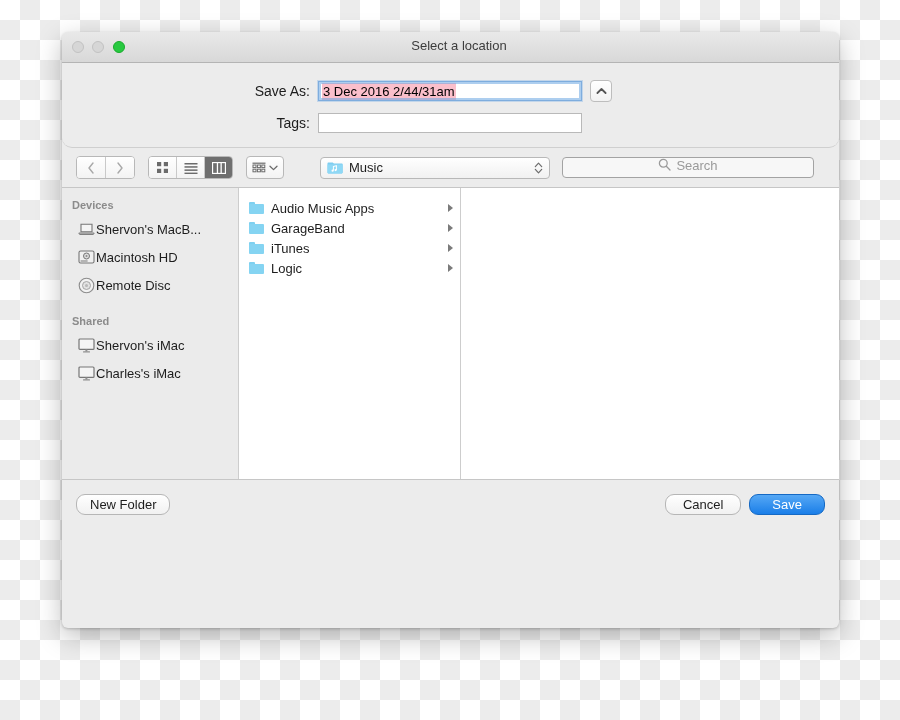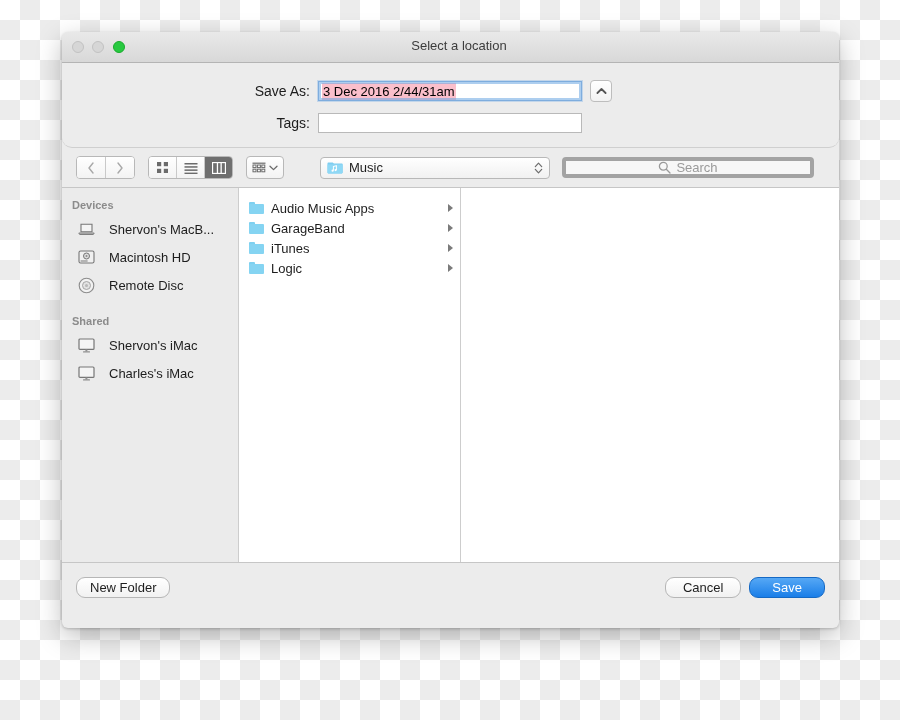--- a/index.html
+++ b/index.html
@@ -179,57 +179,56 @@
   #location-name {
     flex: 1;
     font-size: 13px;
     color: #1d1d1d;
   }
 
   #search-field {
     margin-left: 12px;
     width: 252px;
     height: 21px;
-    border: 4px solid #a3a3a3;
+    border: 1px solid #a3a3a3;
     border-radius: 4px;
     background: #f7f7f7;
     display: flex;
-    align-items: center;
     justify-content: center;
     gap: 5px;
     box-sizing: border-box;
     cursor: text;
   }
   #search-placeholder { font-size: 13px; color: #9a9a9a; }
 
   
   #body-area {
     display: flex;
-    height: 374px;
+    height: 291px;
     background: #ffffff;
   }
   #sidebar {
     width: 177px;
     background: #ebebeb;
     border-right: 1px solid #cdcdcd;
     padding-top: 11px;
     box-sizing: border-box;
     overflow: hidden;
   }
   .side-header {
     font-size: 11px;
     font-weight: bold;
     color: #8b8b8b;
     padding: 0 0 4px 10px;
   }
   .side-header.second { padding-top: 16px; }
   .side-item {
     display: flex;
     align-items: center;
-    gap: 14px;
+    gap: 1px;
     height: 28px;
     padding-left: 16px;
     font-size: 13px;
     color: #1d1d1d;
     cursor: default;
     white-space: nowrap;
   }
 
   #col-one {
     width: 222px;

